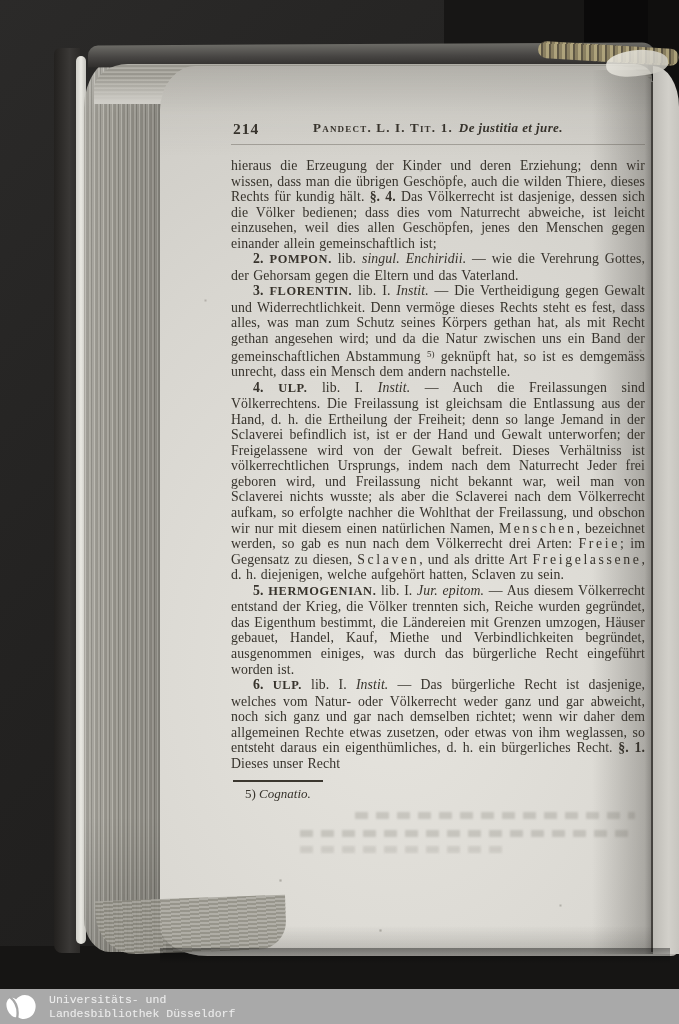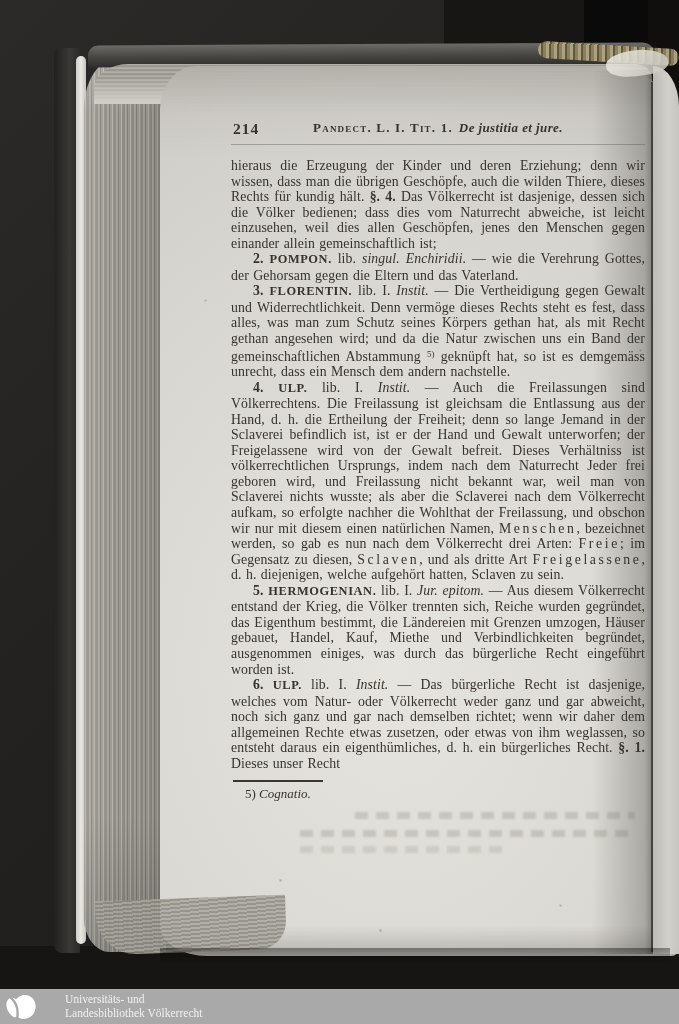--- a/index.html
+++ b/index.html
@@ -91,21 +91,21 @@
   .g2{left:300px;top:830px;width:335px;}
   .g3{left:300px;top:846px;width:210px;opacity:.35;}
 
   .vignette{position:absolute;inset:0;pointer-events:none;
     background:radial-gradient(135% 120% at 42% 45%,transparent 58%,rgba(0,0,0,.28) 100%);}
 
   
   .strip{position:absolute;left:0;bottom:0;width:679px;height:35px;
     background:linear-gradient(180deg,#b0b0b0,#a3a3a3);display:flex;align-items:center;}
   .logo{margin-left:5px;width:33px;height:30px;flex:0 0 auto;}
-  .strip-text{margin-left:27px;font-family:Liberation Serif, serif;font-size:11.5px;
+  .strip-text{margin-left:11px;font-family:Liberation Mono, monospace;font-size:11.5px;
     line-height:13.5px;color:#ececec;text-shadow:0 0 1px rgba(255,255,255,.2);}
 </style>
 </head>
 <body>
 
 <div id="stage">
 
   <div class="bg-right-mid"></div>
   <div class="bg-right-deep"></div>
   <div class="bg-right-col"></div>
@@ -162,17 +162,17 @@
   <div class="strip" style="background: rgb(169, 169, 169);">
     <svg class="logo" viewBox="0 0 34 31">
       <g>
         <ellipse cx="20" cy="15.5" rx="11.5" ry="12.5" fill="#ffffff" transform="rotate(18 20 15.5)"></ellipse>
         <ellipse cx="9" cy="16" rx="7" ry="10.5" fill="#ffffff" transform="rotate(-22 9 16)"></ellipse>
         <path d="M5 5 Q15 13 12.5 27" fill="none" stroke="#a7a7a7" stroke-width="2.4" stroke-linecap="round"></path>
       </g>
     </svg>
     <div class="strip-text">
       <div>Universitäts- und</div>
-      <div>Landesbibliothek Völkerrecht</div>
+      <div>Landesbibliothek Düsseldorf</div>
     </div>
   </div>
 
 </div>
 
 </body></html>

